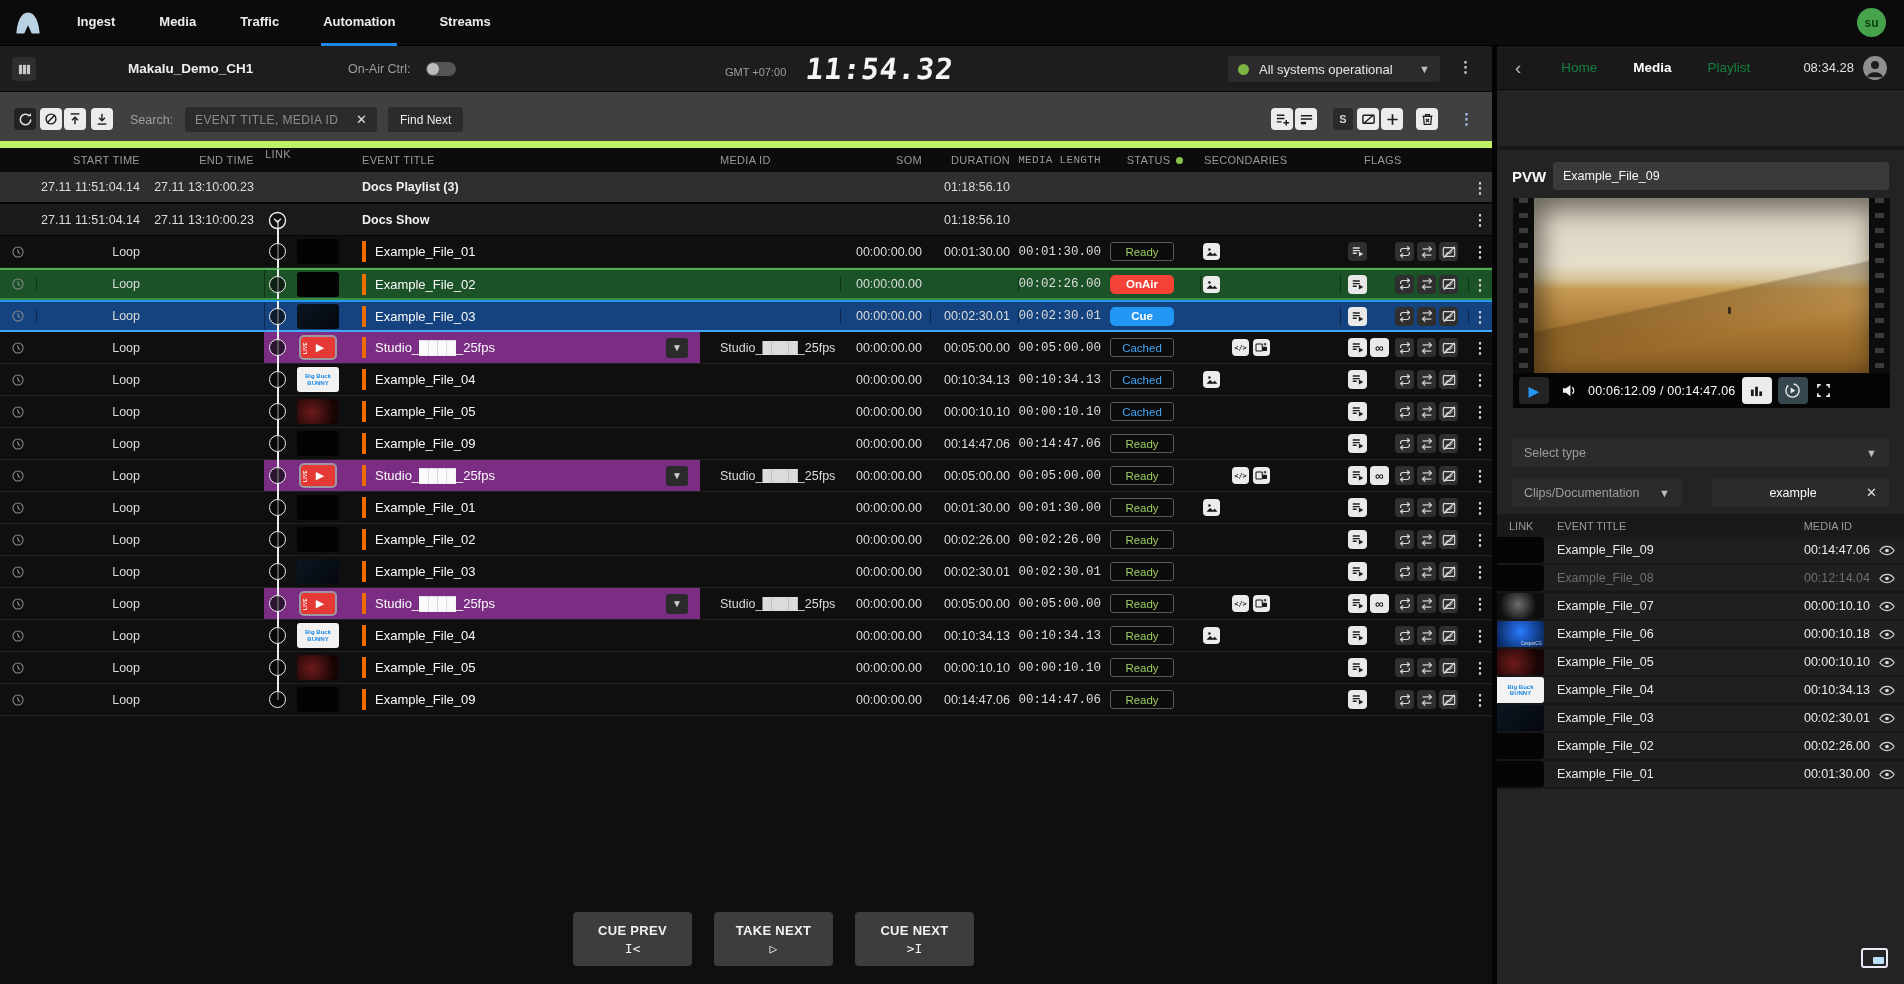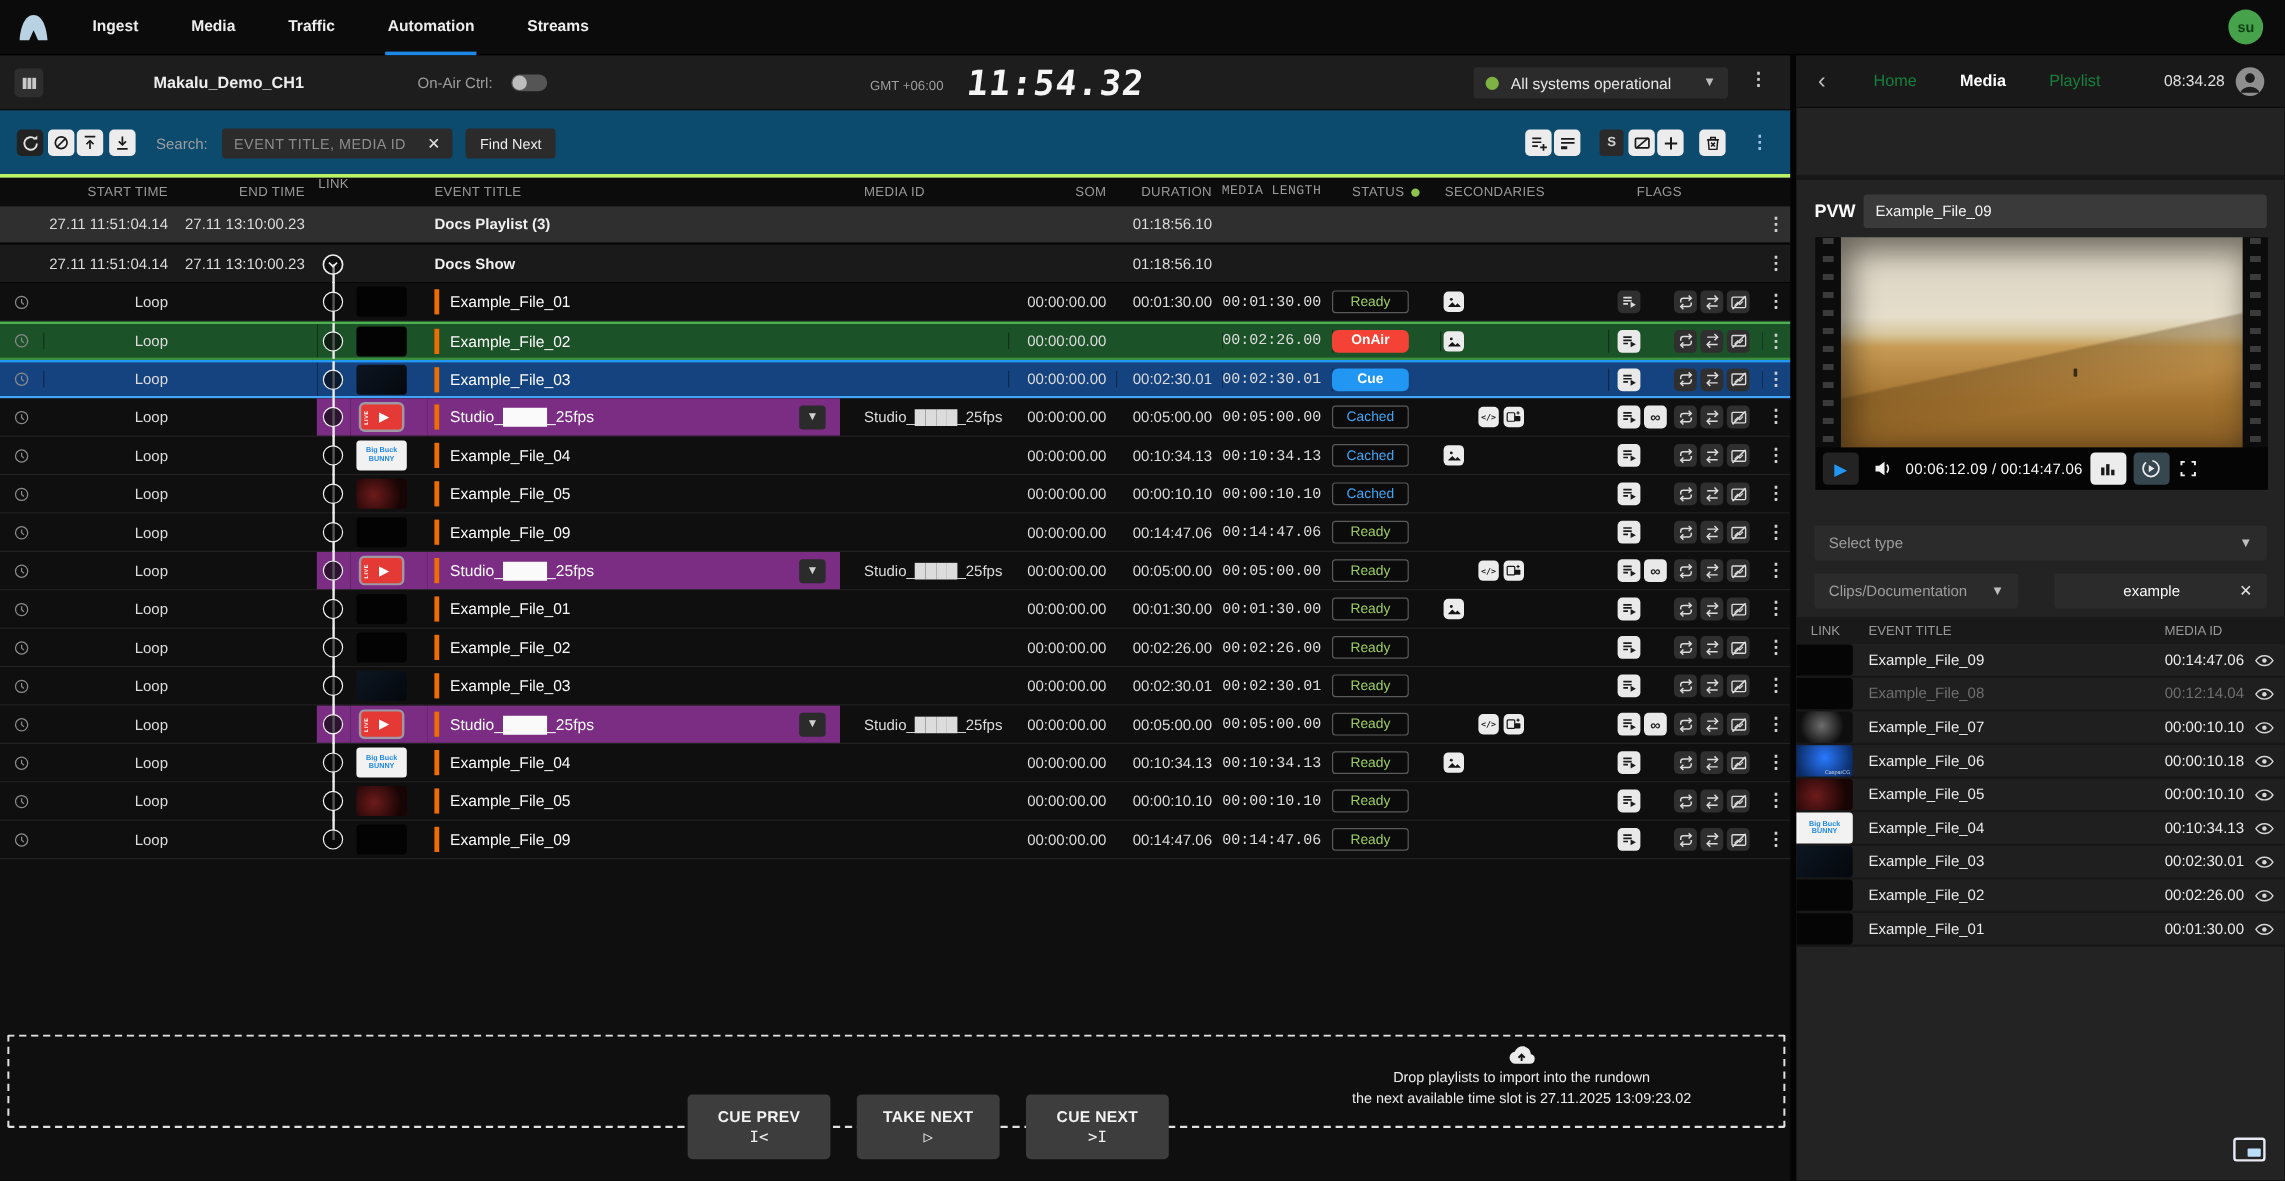--- a/index.html
+++ b/index.html
@@ -41,21 +41,21 @@
   .status-pill { position:absolute; left:1228px; top:10px; width:212px; height:26px; background:#2b2b2b;
     border-radius:3px; display:flex; align-items:center; padding:0 10px; gap:10px; cursor:pointer;}
   .status-dot { width:11px; height:11px; border-radius:50%; background:#7cb342; }
   .status-text { font-size:13px; color:#e6e6e6; flex:1; }
   .caret { color:#bdbdbd; font-size:11px; }
   .kebab { color:#cfcfcf; font-size:15px; font-weight:bold; line-height:1; cursor:pointer;
     letter-spacing:0; text-align:center;}
   .cb-kebab { position:absolute; left:1458px; top:13px; width:14px;}
 
   
-  .toolbar { position:relative; height:56px; background:#0c4a6e; border-bottom:3px solid #bef264;}
+  .toolbar { position:relative; height:56px; background:#404040; border-bottom:7px solid #bef264;}
   .tbtn { position:absolute; top:16px; width:22px; height:22px; border-radius:4px;
     display:flex; align-items:center; justify-content:center; cursor:pointer;}
   .tbtn.light { background:#ececec; color:#1a1a1a; }
   .tbtn.darkb { background:#222; color:#e0e0e0; }
   .search-label { position:absolute; left:130px; top:21px; font-size:12.5px; color:#9e9e9e;}
   .search-box { position:absolute; left:185px; top:15px; width:192px; height:25px; background:#2b2b2b;
     border-radius:3px; display:flex; align-items:center; padding:0 10px;}
   .search-ph { flex:1; font-size:12px; color:#8d8d8d; letter-spacing:.4px; text-align:left;}
   .clear-x { color:#e0e0e0; font-size:13px; cursor:pointer; margin-left:4px;}
   .find-next { position:absolute; left:388px; top:15px; height:25px; padding:0 12px; background:#2b2b2b;
@@ -265,21 +265,21 @@
             <rect x="1" y="2" width="3.4" height="10" fill="currentColor"></rect>
             <rect x="5.3" y="2" width="3.4" height="10" fill="currentColor"></rect>
             <rect x="9.6" y="2" width="3.4" height="10" fill="currentColor"></rect>
           </svg>
       </div>
       <div class="channel-name">Makalu_Demo_CH1</div>
       <div class="onair-label">On-Air Ctrl:</div>
       <div class="toggle">
           <div class="knob"></div>
         </div>
-      <div class="tz">GMT +06:00</div>
+      <div class="tz">GMT +07:00</div>
       <div class="lcd-clock">11:54.32</div>
       <div class="status-pill">
         <span class="status-dot"></span>
         <span class="status-text">All systems operational</span>
         <span class="caret">▼</span>
       </div>
       <div class="kebab cb-kebab">⋮</div>
     </div>
 
     <div class="toolbar">
@@ -1501,30 +1501,20 @@
                 <path d="M2 14.5L14.5 2" stroke="currentColor" stroke-width="1.5"></path>
               </svg>
       </span>
     </div>
     <div class="c-kebab">
             <span class="kebab">⋮</span>
           </div>
   </div>
 </div>
 
-    <div class="dropzone">
-      <div class="drop-inner">
-        <svg class="drop-cloud" viewBox="0 0 24 18">
-          <path d="M7 17a5 5 0 0 1-.8-9.94A7 7 0 0 1 19.8 9.1 4 4 0 0 1 19 17H7z" fill="currentColor"></path>
-          <path d="M12 14.6V9.6M9.4 12L12 9.4 14.6 12" fill="none" stroke="#141414" stroke-width="1.6"></path>
-        </svg>
-        <div class="drop-line">Drop playlists to import into the rundown</div>
-        <div class="drop-line">the next available time slot is 27.11.2025 13:09:23.02</div>
-      </div>
-    </div>
 
     <div class="transport" id="transport">
   <div class="t-btn">
     <span class="t-label">CUE PREV</span>
     <span class="t-icon">I&lt;</span>
   </div>
 
   <div class="t-btn">
     <span class="t-label">TAKE NEXT</span>
     <span class="t-icon">▷</span>

